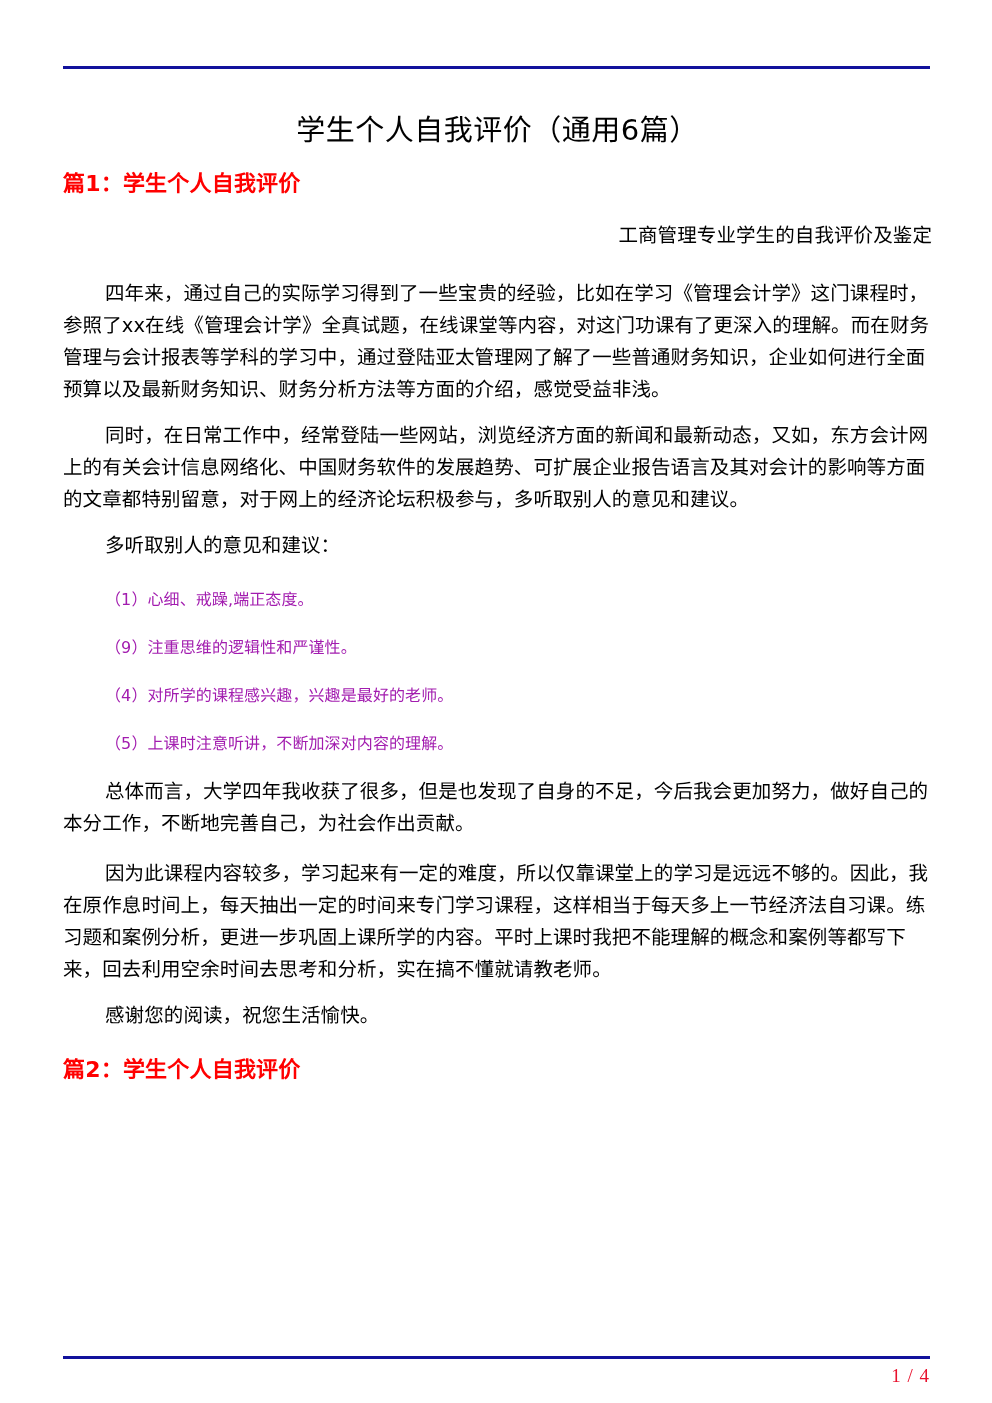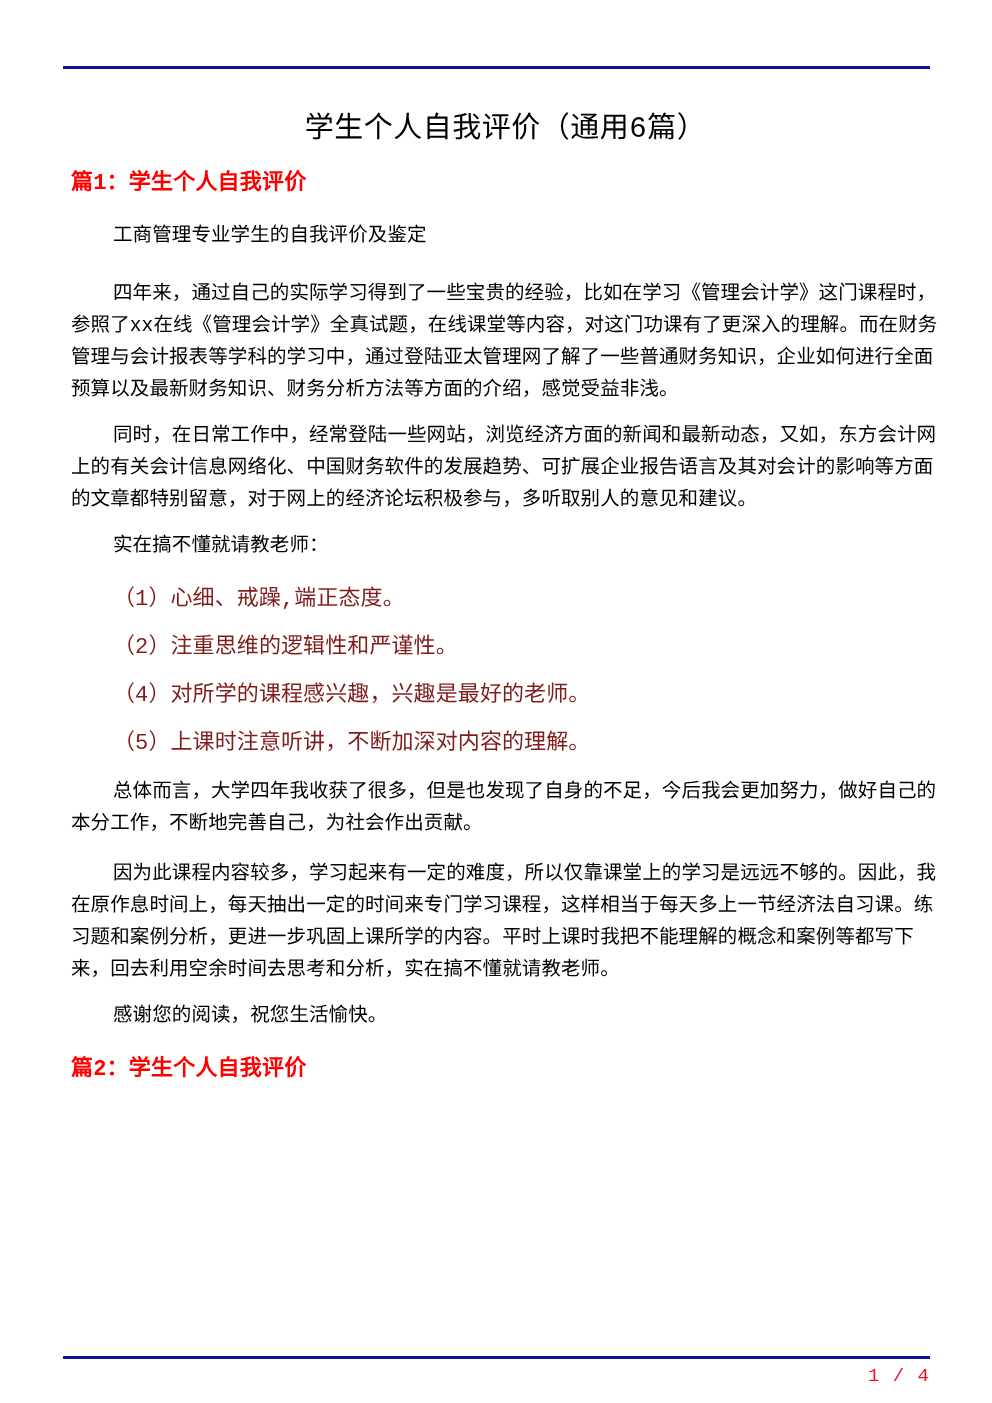--- a/index.html
+++ b/index.html
@@ -31,24 +31,23 @@
     width: 867px;
     height: 3px;
     background: #11119c;
   }
   .header-rule { top: 66px; }
   .footer-rule { top: 1356px; }
 
   
   .content {
     position: absolute;
-    left: 71px;
+    left: 63px;
     top: 110px;
     width: 869px;
-    font-family: Liberation Mono, monospace;
   }
 
   
   .doc-title {
     font-size: 29px;
     font-weight: 400;
     line-height: 40px;
     text-align: center;
     margin: 0 0 18px 0;
     letter-spacing: 0.5px;
@@ -83,48 +82,49 @@
   
   .para.note {
     text-indent: 0;
     padding-left: 42px;
     margin-bottom: 22px;
   }
   .para.lead {
     text-indent: 0;
     padding-left: 42px;
     margin-bottom: 26px;
+    text-align: right;
   }
   .para.tight { margin-bottom: 18px; }
 
   
   .num-list {
     list-style: none;
     margin: 0 0 8px 0;
     padding: 0;
   }
   .num-list li {
-    font-size: 22px;
+    font-size: 16px;
     line-height: 32px;
     padding-left: 42px;
     margin-bottom: 16px;
-    color: #7f1d1d;
+    color: #a21caf;
     letter-spacing: 0.1px;
   }
 
   
   .page-number {
     position: absolute;
     right: 62px;
     top: 1362px;
     font-size: 19px;
     line-height: 28px;
     color: #e8112d;
     letter-spacing: 1px;
-    font-family: Liberation Mono, monospace;
+    font-family: Liberation Serif, serif;
     text-align: right;
   }
 </style>
 </head>
 <body>
 
 <div class="page">
 
   <div class="header-rule"></div>
 
@@ -133,25 +133,25 @@
     <h1 class="doc-title">学生个人自我评价（通用6篇）</h1>
 
     <h2 class="section-heading first">篇1：学生个人自我评价</h2>
 
     <p class="para lead">工商管理专业学生的自我评价及鉴定</p>
 
     <p class="para indent">四年来，通过自己的实际学习得到了一些宝贵的经验，比如在学习《管理会计学》这门课程时，参照了xx在线《管理会计学》全真试题，在线课堂等内容，对这门功课有了更深入的理解。而在财务管理与会计报表等学科的学习中，通过登陆亚太管理网了解了一些普通财务知识，企业如何进行全面预算以及最新财务知识、财务分析方法等方面的介绍，感觉受益非浅。</p>
 
     <p class="para indent">同时，在日常工作中，经常登陆一些网站，浏览经济方面的新闻和最新动态，又如，东方会计网上的有关会计信息网络化、中国财务软件的发展趋势、可扩展企业报告语言及其对会计的影响等方面的文章都特别留意，对于网上的经济论坛积极参与，多听取别人的意见和建议。</p>
 
-    <p class="para note">实在搞不懂就请教老师：</p>
+    <p class="para note">多听取别人的意见和建议：</p>
 
     <ul class="num-list">
       <li>（1）心细、戒躁,端正态度。</li>
-      <li>（2）注重思维的逻辑性和严谨性。</li>
+      <li>（9）注重思维的逻辑性和严谨性。</li>
       <li>（4）对所学的课程感兴趣，兴趣是最好的老师。</li>
       <li>（5）上课时注意听讲，不断加深对内容的理解。</li>
     </ul>
 
     <p class="para indent tight">总体而言，大学四年我收获了很多，但是也发现了自身的不足，今后我会更加努力，做好自己的本分工作，不断地完善自己，为社会作出贡献。</p>
 
     <p class="para indent">因为此课程内容较多，学习起来有一定的难度，所以仅靠课堂上的学习是远远不够的。因此，我在原作息时间上，每天抽出一定的时间来专门学习课程，这样相当于每天多上一节经济法自习课。练习题和案例分析，更进一步巩固上课所学的内容。平时上课时我把不能理解的概念和案例等都写下来，回去利用空余时间去思考和分析，实在搞不懂就请教老师。</p>
 
     <p class="para note">感谢您的阅读，祝您生活愉快。</p>
 

